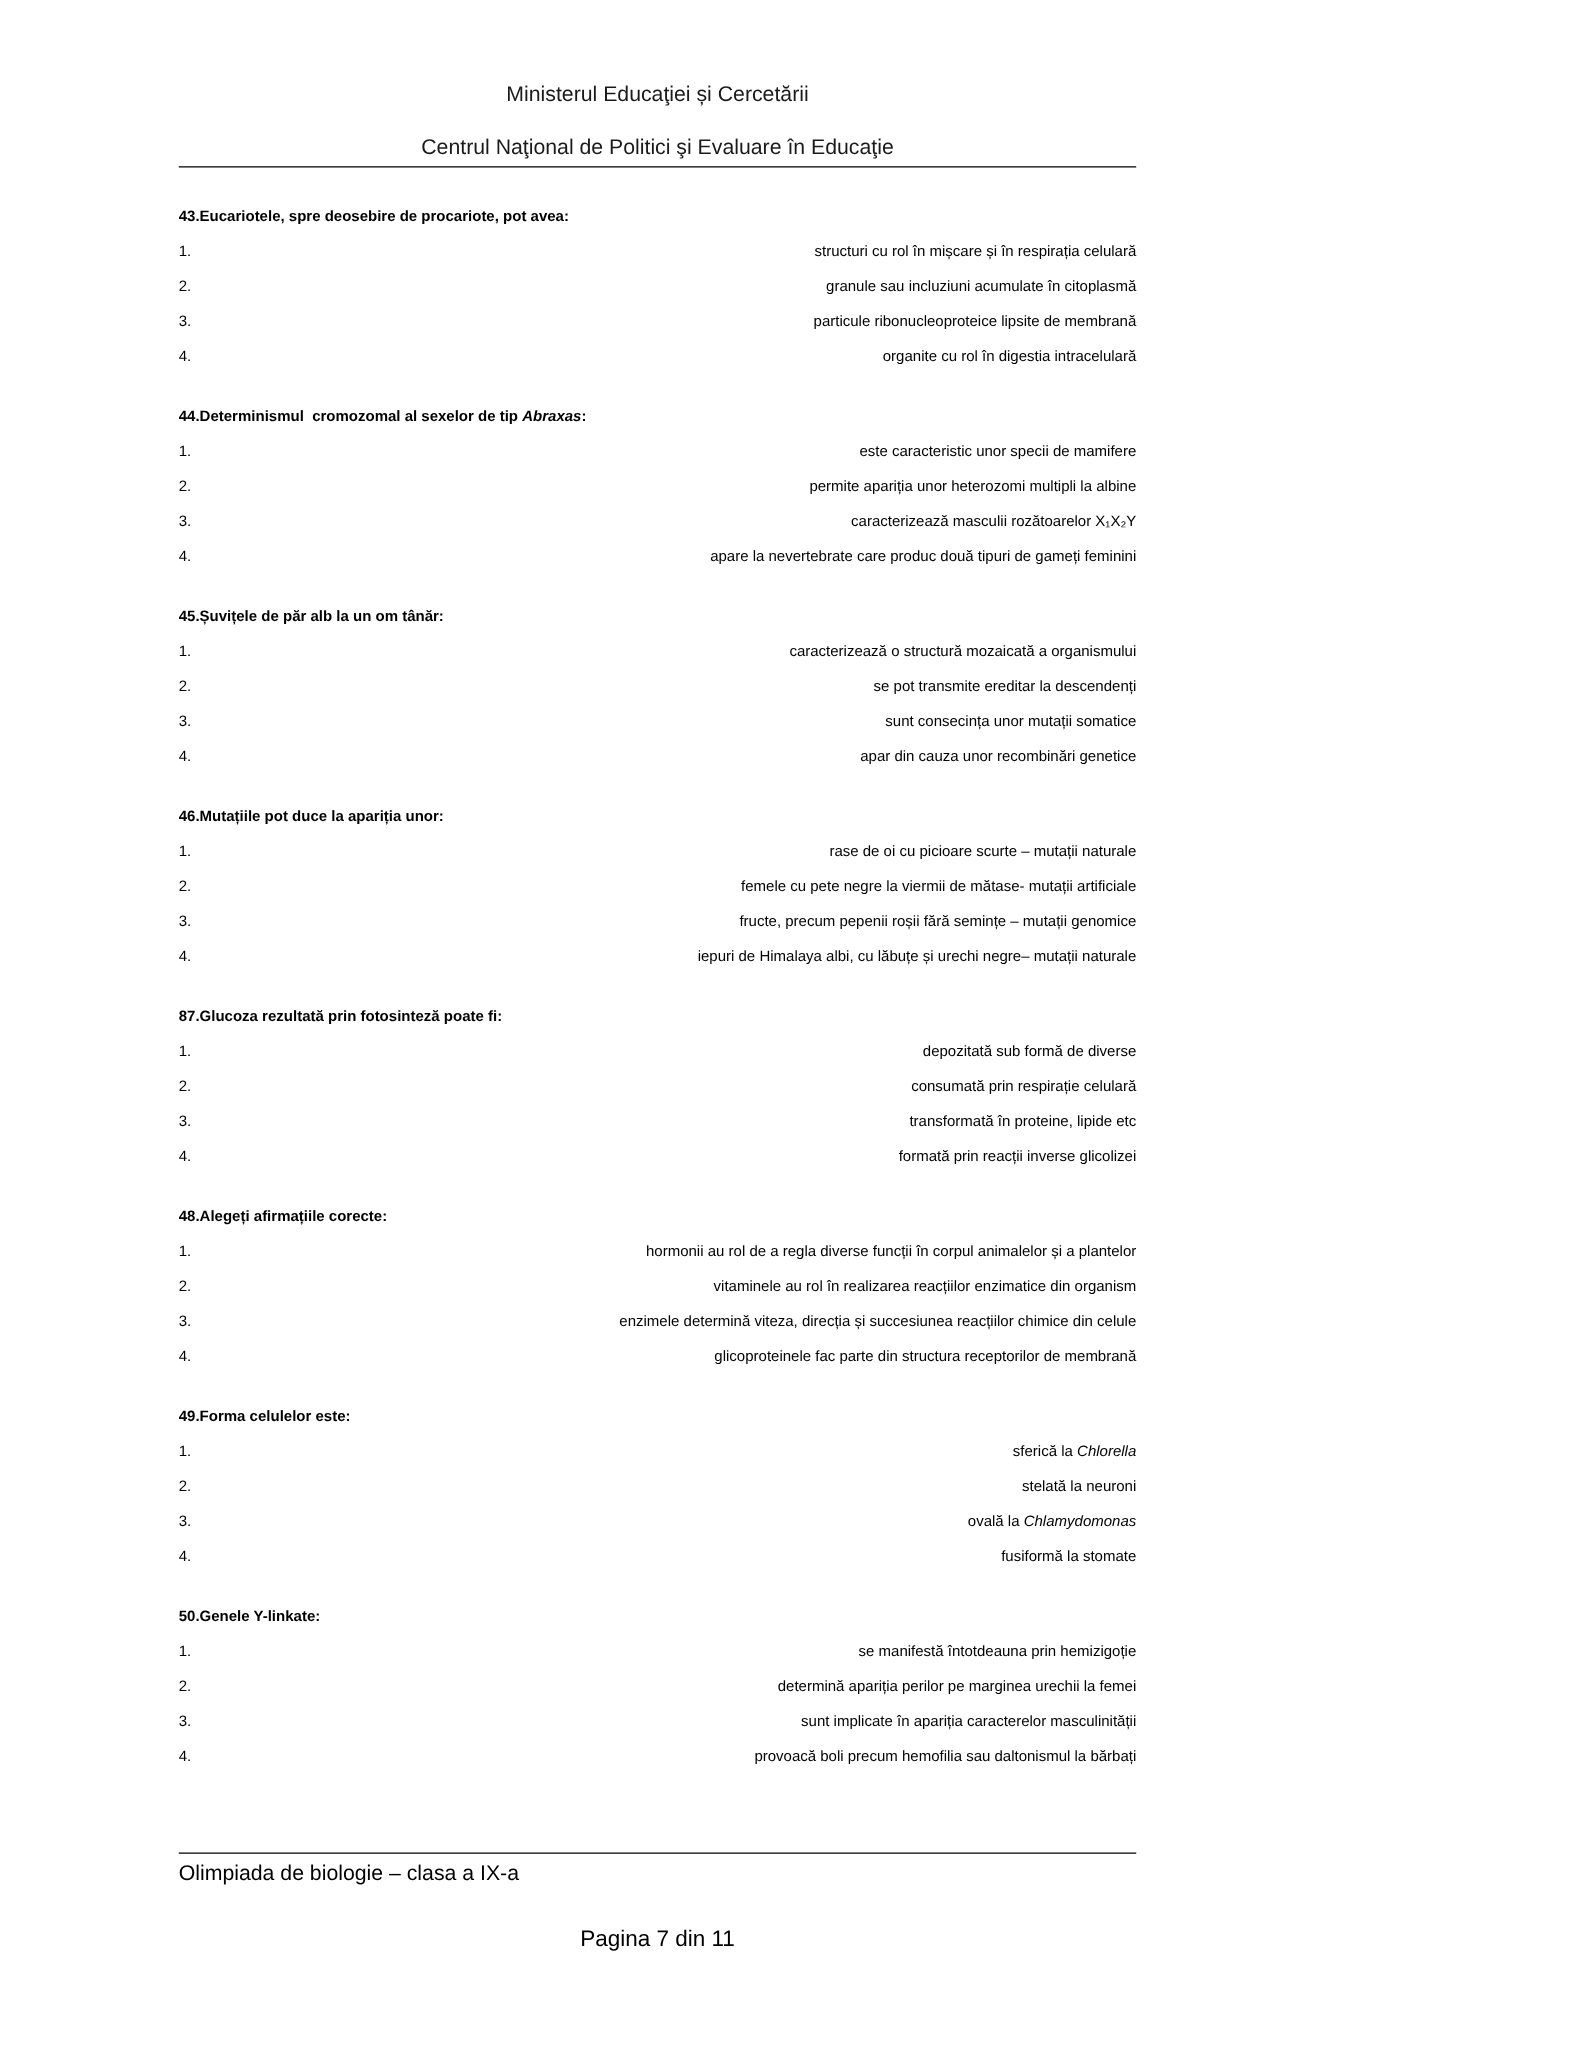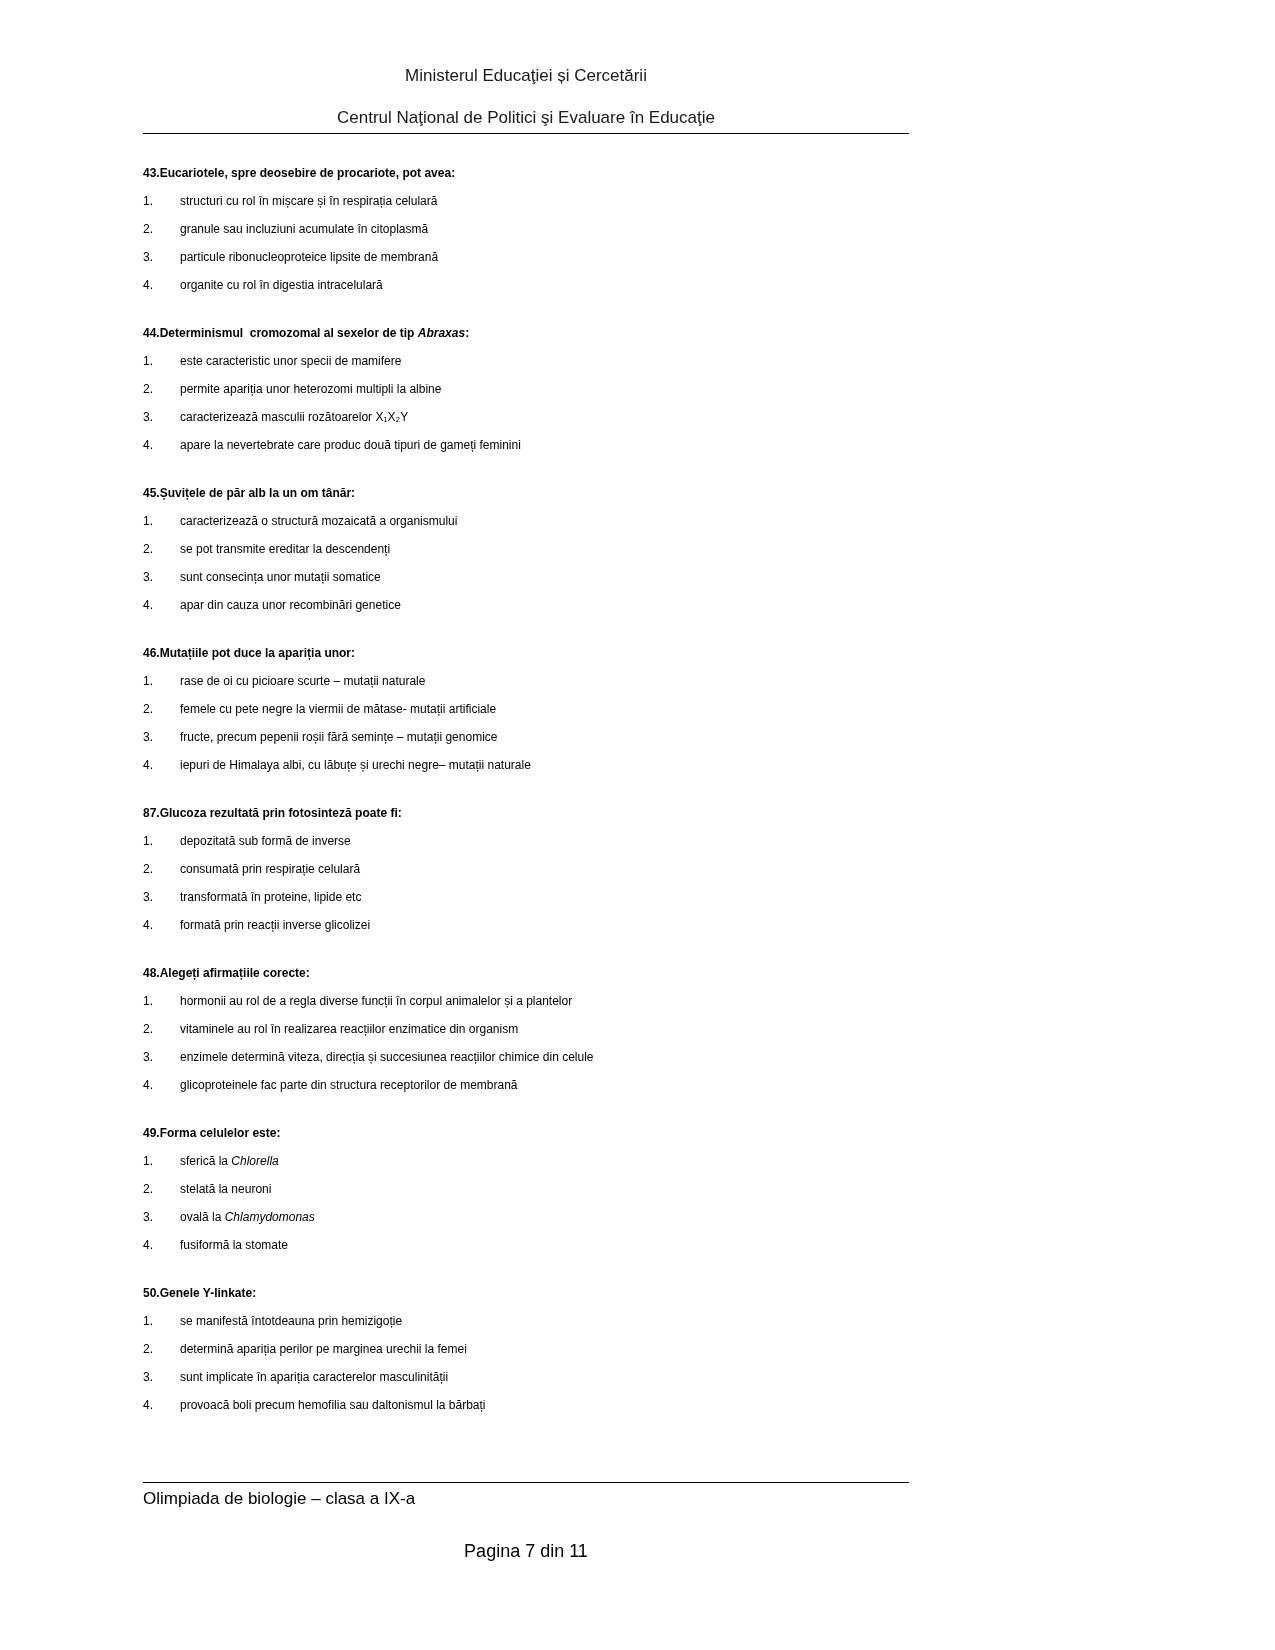--- a/index.html
+++ b/index.html
@@ -32,21 +32,21 @@
     margin-top: 20px;
     font-size: 12px;
     line-height: 28px;
   }
   .question:first-child { margin-top: 25px; }
   .q-title { font-weight: bold; }
   .q-text { white-space: pre-wrap; }
   .q-title em, .i-text em { font-style: italic; }
   .q-item { display: flex; }
   .i-num { flex: 0 0 37px; }
-  .i-text { flex: 1 1 auto; white-space: pre-wrap; }
+  .i-text { flex: 1 1 auto; white-space: pre-wrap; text-align: right; }
   .doc-footer {
     position: absolute;
     left: 143px;
     right: 123px;
     top: 1482px;
     border-top: 1.5px solid #000000;
     padding-top: 6px;
     font-size: 17px;
   }
   .footer-left { text-align: left; }
@@ -145,21 +145,21 @@
       <div class="q-item">
           <span class="i-num">4.</span>
           <span class="i-text"><span>iepuri de Himalaya albi, cu lăbuțe și urechi negre– mutații naturale</span><em></em><span></span></span>
         </div>
     </section>
 
     <section class="question">
       <div class="q-title"><span class="q-num">87.</span><span class="q-text"><span>Glucoza rezultată prin fotosinteză poate fi:</span><em></em><span></span></span></div>
       <div class="q-item">
           <span class="i-num">1.</span>
-          <span class="i-text"><span>depozitată sub formă de inverse</span><em></em><span></span></span>
+          <span class="i-text"><span>depozitată sub formă de diverse</span><em></em><span></span></span>
         </div>
       <div class="q-item">
           <span class="i-num">2.</span>
           <span class="i-text"><span>consumată prin respirație celulară</span><em></em><span></span></span>
         </div>
       <div class="q-item">
           <span class="i-num">3.</span>
           <span class="i-text"><span>transformată în proteine, lipide etc</span><em></em><span></span></span>
         </div>
       <div class="q-item">

